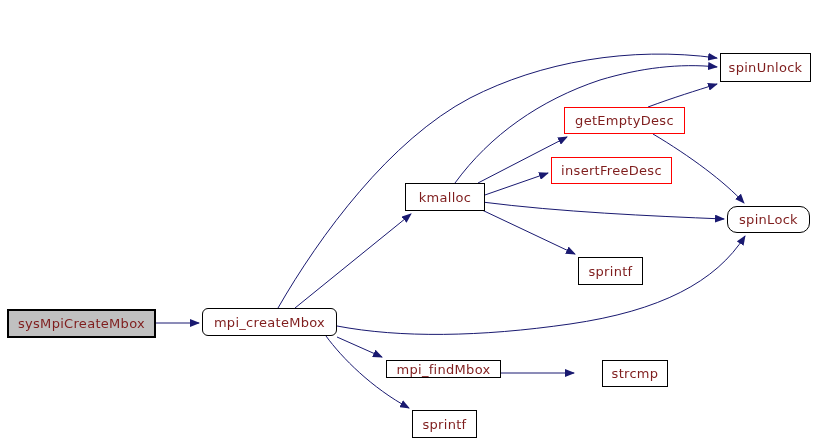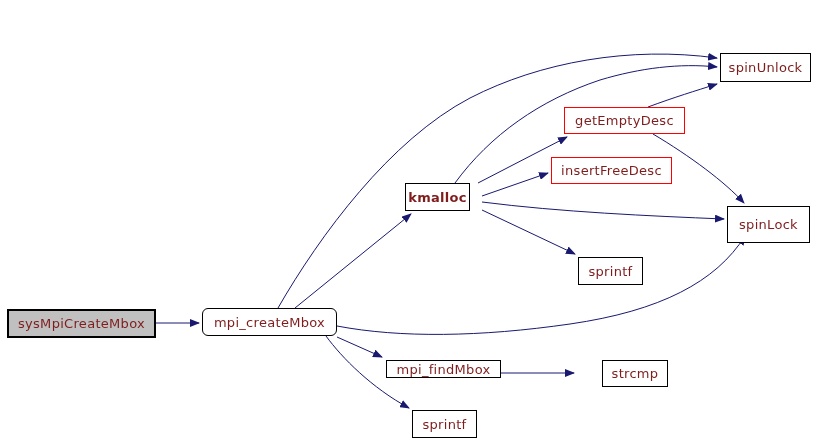--- a/index.html
+++ b/index.html
@@ -62,23 +62,23 @@
         <path d="M455,183 C490,135 540,100 600,80 C640,68 680,63 717,67" fill="none" stroke="#191970" stroke-width="1" marker-end="url(#arrowhead)"></path>
         <path d="M482,210 L575,254" fill="none" stroke="#191970" stroke-width="1" marker-end="url(#arrowhead)"></path>
         <path d="M648,107 C675,97 695,91 717,84" fill="none" stroke="#191970" stroke-width="1" marker-end="url(#arrowhead)"></path>
         <path d="M653,134 C690,156 725,182 744,203" fill="none" stroke="#191970" stroke-width="1" marker-end="url(#arrowhead)"></path>
         <path d="M501,373 L574,373" fill="none" stroke="#191970" stroke-width="1" marker-end="url(#arrowhead)"></path>
       </g>
   </svg>
   <div id="node-layer">
       <div class="node focus" style="left: 7px; top: 309px; width: 149px; height: 29px;">sysMpiCreateMbox</div>
       <div class="node" style="left: 202px; top: 308px; width: 135px; height: 28px; border-radius: 6px;">mpi_createMbox</div>
-      <div class="node" style="left: 405px; top: 183px; width: 65px; height: 28px; font-weight: bold;">kmalloc</div>
+      <div class="node" style="left: 405px; top: 183px; width: 80px; height: 28px;">kmalloc</div>
       <div class="node truncated" style="left: 551px; top: 107px; width: 121px; height: 27px; margin-left: 13px;">getEmptyDesc</div>
       <div class="node truncated" style="left: 551px; top: 157px; width: 121px; height: 27px;">insertFreeDesc</div>
       <div class="node" style="left: 720px; top: 53px; width: 91px; height: 29px;">spinUnlock</div>
-      <div class="node" style="left: 727px; top: 206px; width: 83px; height: 37px;">spinLock</div>
+      <div class="node" style="left: 727px; top: 206px; width: 83px; height: 27px; border-radius: 10px;">spinLock</div>
       <div class="node" style="left: 578px; top: 257px; width: 65px; height: 28px;">sprintf</div>
       <div class="node" style="left: 386px; top: 360px; width: 115px; height: 18px;">mpi_findMbox</div>
       <div class="node" style="left: 577px; top: 360px; width: 66px; height: 27px; margin-left: 25px;">strcmp</div>
       <div class="node" style="left: 412px; top: 410px; width: 65px; height: 28px;">sprintf</div>
     </div>
 </div>
 
 </body></html>

